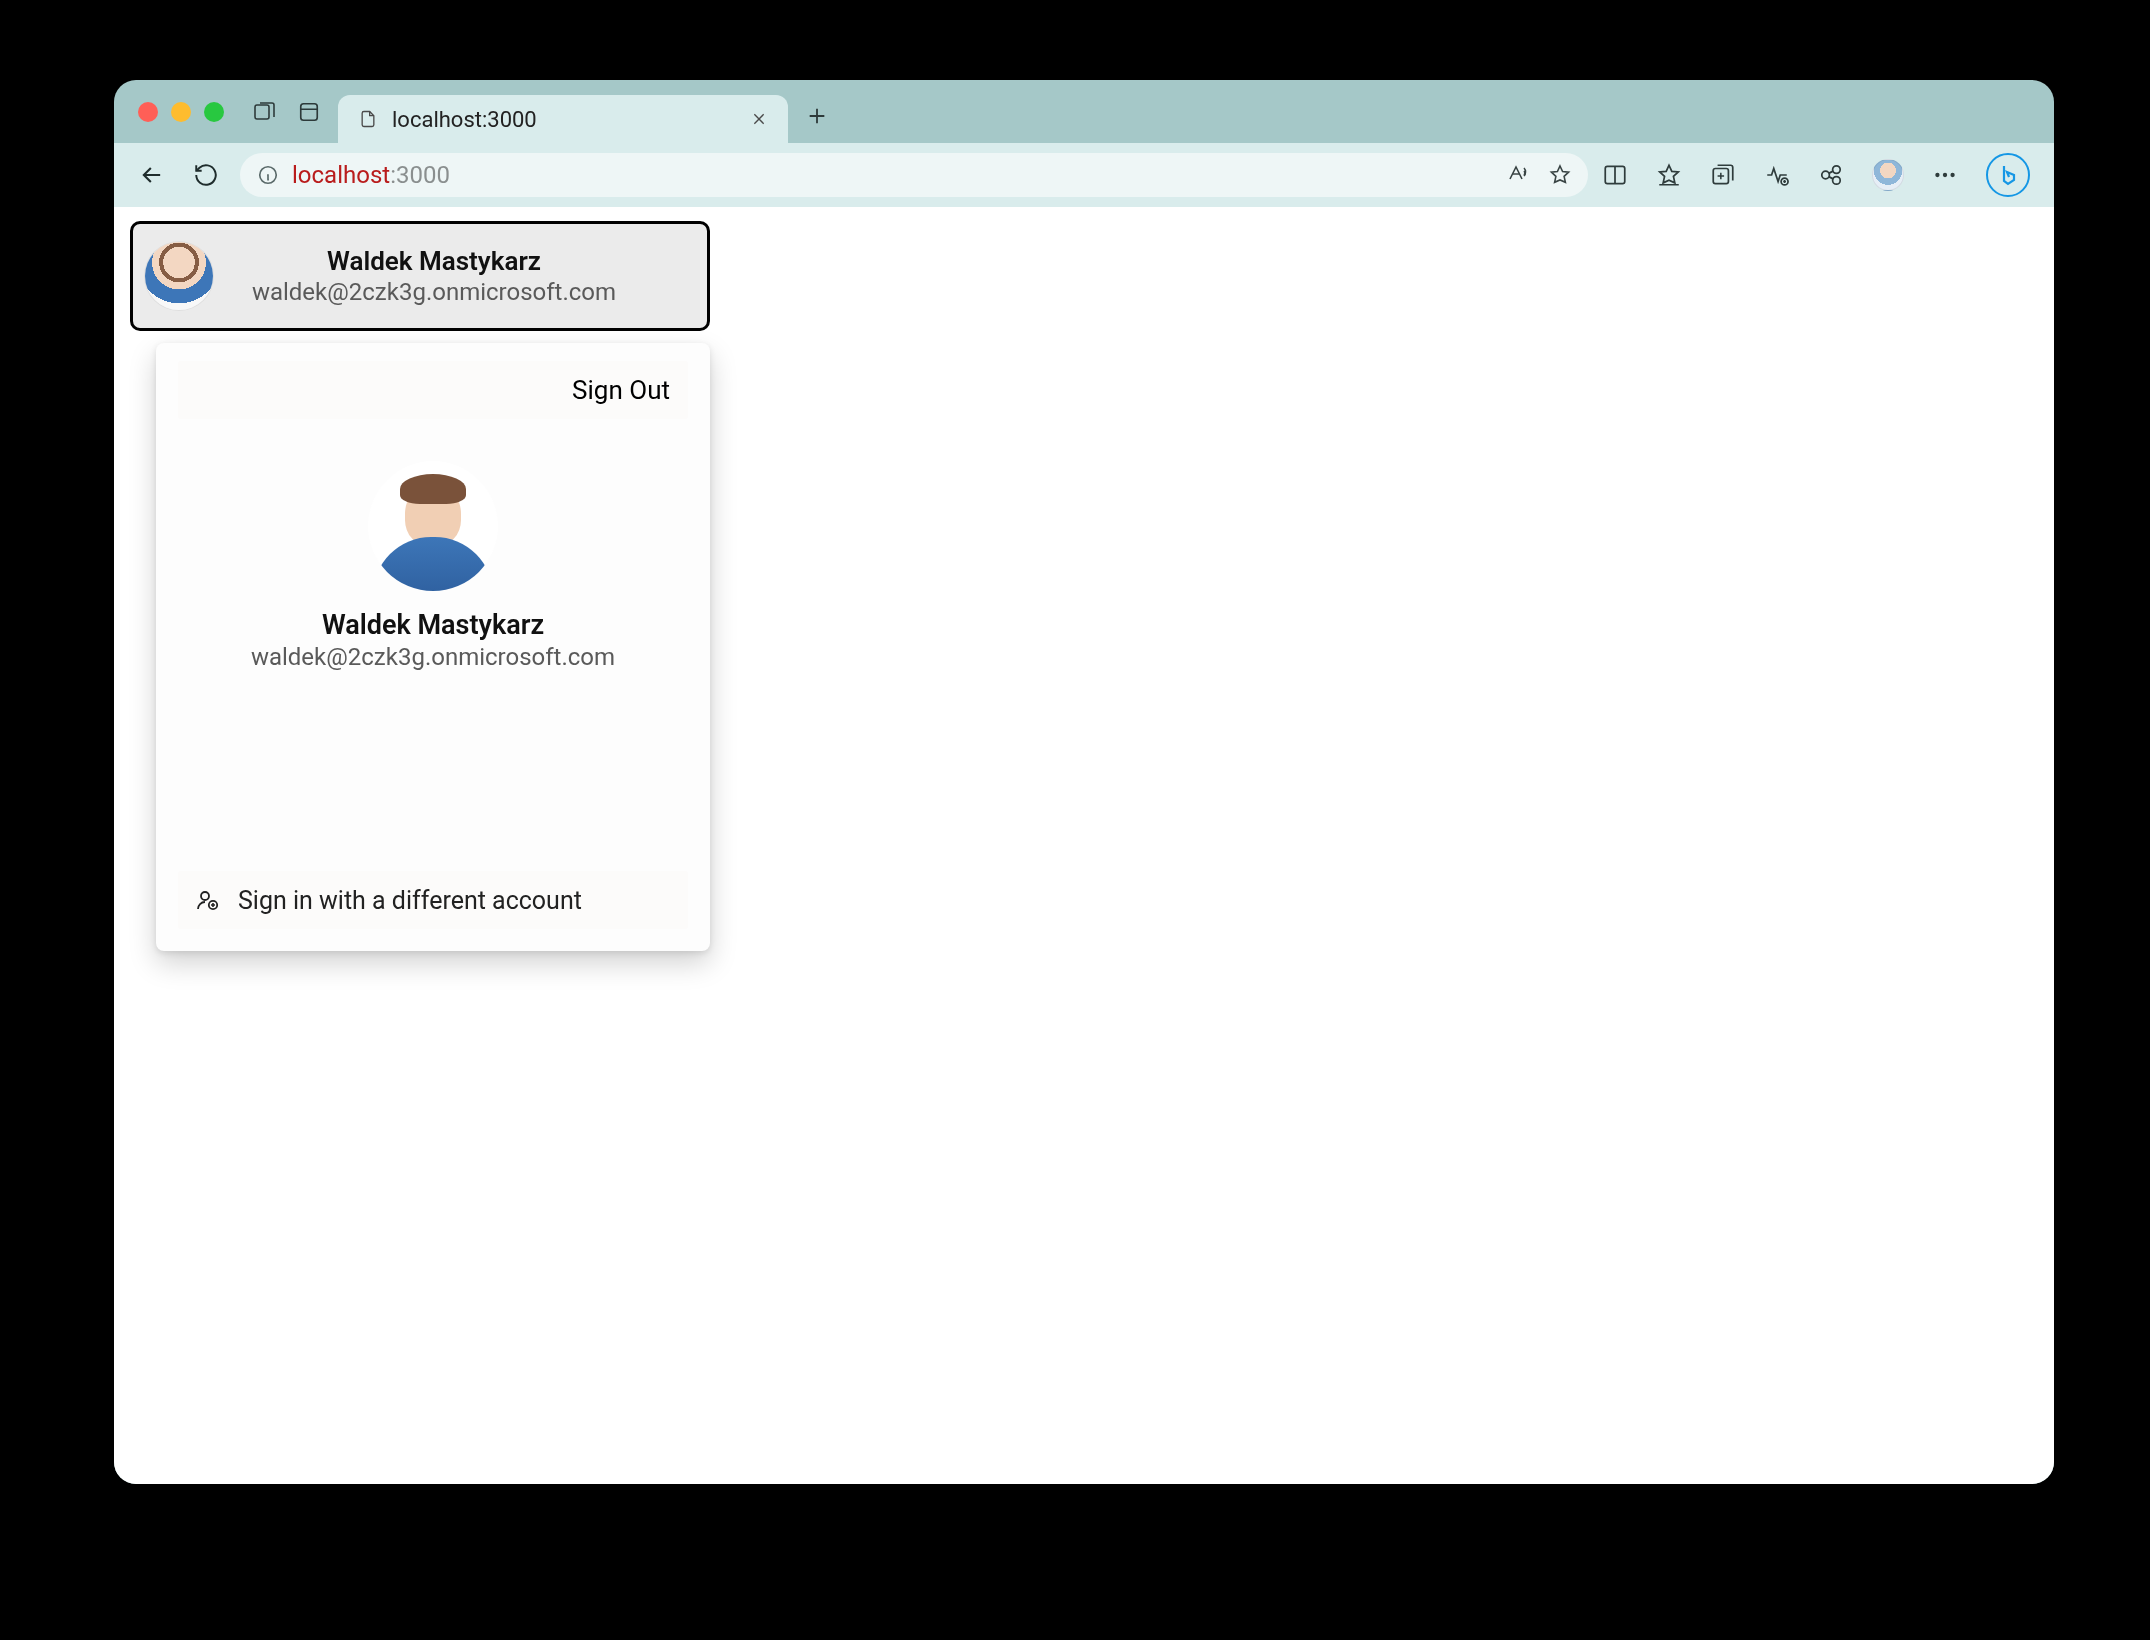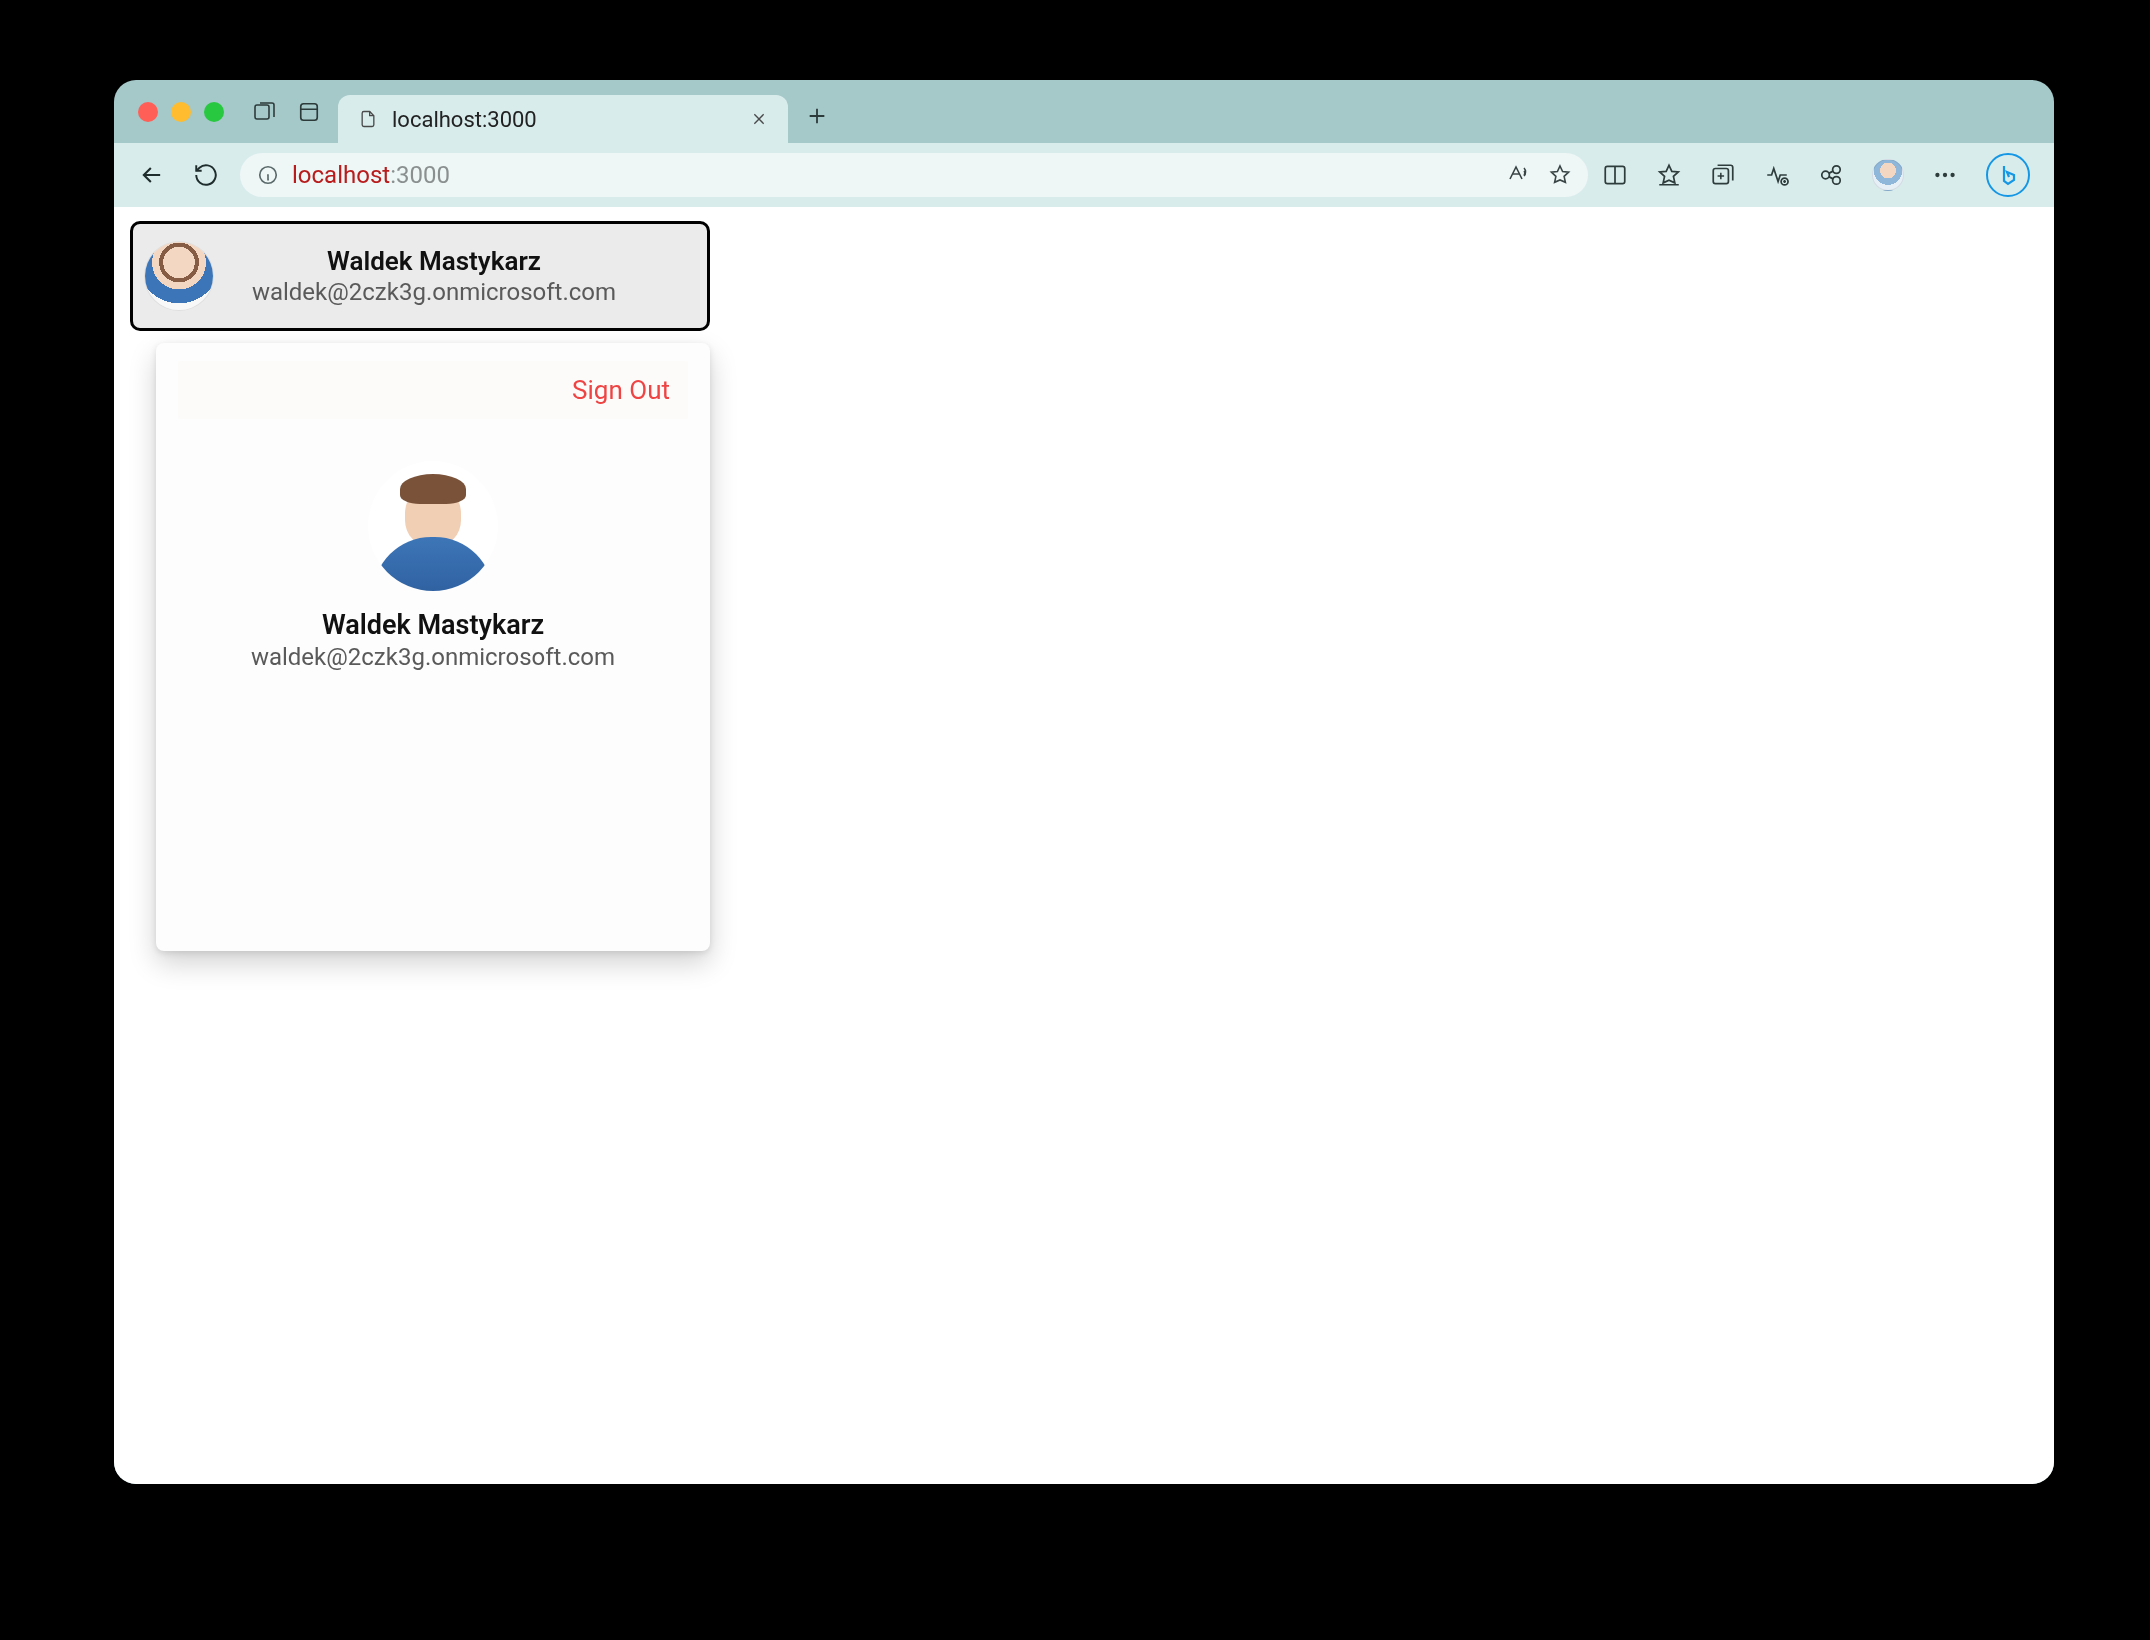--- a/index.html
+++ b/index.html
@@ -187,21 +187,21 @@
   }
   .flyout .signout-row {
     height: 58px;
     background: #fcfbfa;
     border-radius: 3px;
     display: flex;
     justify-content: flex-end;
     align-items: center;
     padding: 0 18px;
   }
-  .signout-link { color: #ef4444; font-size: 26px; cursor: pointer; }
+  .signout-link { color: #000000; font-size: 26px; cursor: pointer; }
   .flyout .profile-area {
     flex: 1;
     display: flex;
     flex-direction: column;
     align-items: center;
     justify-content: flex-start;
     padding-top: 42px;
   }
   .avatar-large {
     width: 130px; height: 130px; border-radius: 50%;
@@ -402,17 +402,28 @@
         <div class="signout-row">
           <span class="signout-link">Sign Out</span>
         </div>
         <div class="profile-area">
           <div class="avatar-large">
             <div class="hair"></div>
           </div>
           <div class="profile-name">Waldek Mastykarz</div>
           <div class="profile-email">waldek@2czk3g.onmicrosoft.com</div>
         </div>
+        <div class="switch-row">
+          <span class="ic">
+            <svg width="24" height="24" viewBox="0 0 24 24" fill="none" stroke="currentColor" stroke-width="1.8">
+                <circle cx="9" cy="8" r="4"></circle>
+                <path d="M2 21c0-3.9 3.1-7 7-7"></path>
+                <circle cx="17" cy="17" r="4.2"></circle>
+                <path d="M17 15v4M15 17h4" stroke-width="1.6"></path>
+              </svg>
+          </span>
+          <span class="lbl">Sign in with a different account</span>
+        </div>
       </div>
 
     </div>
   </div>
 </div>
 
 </body></html>

